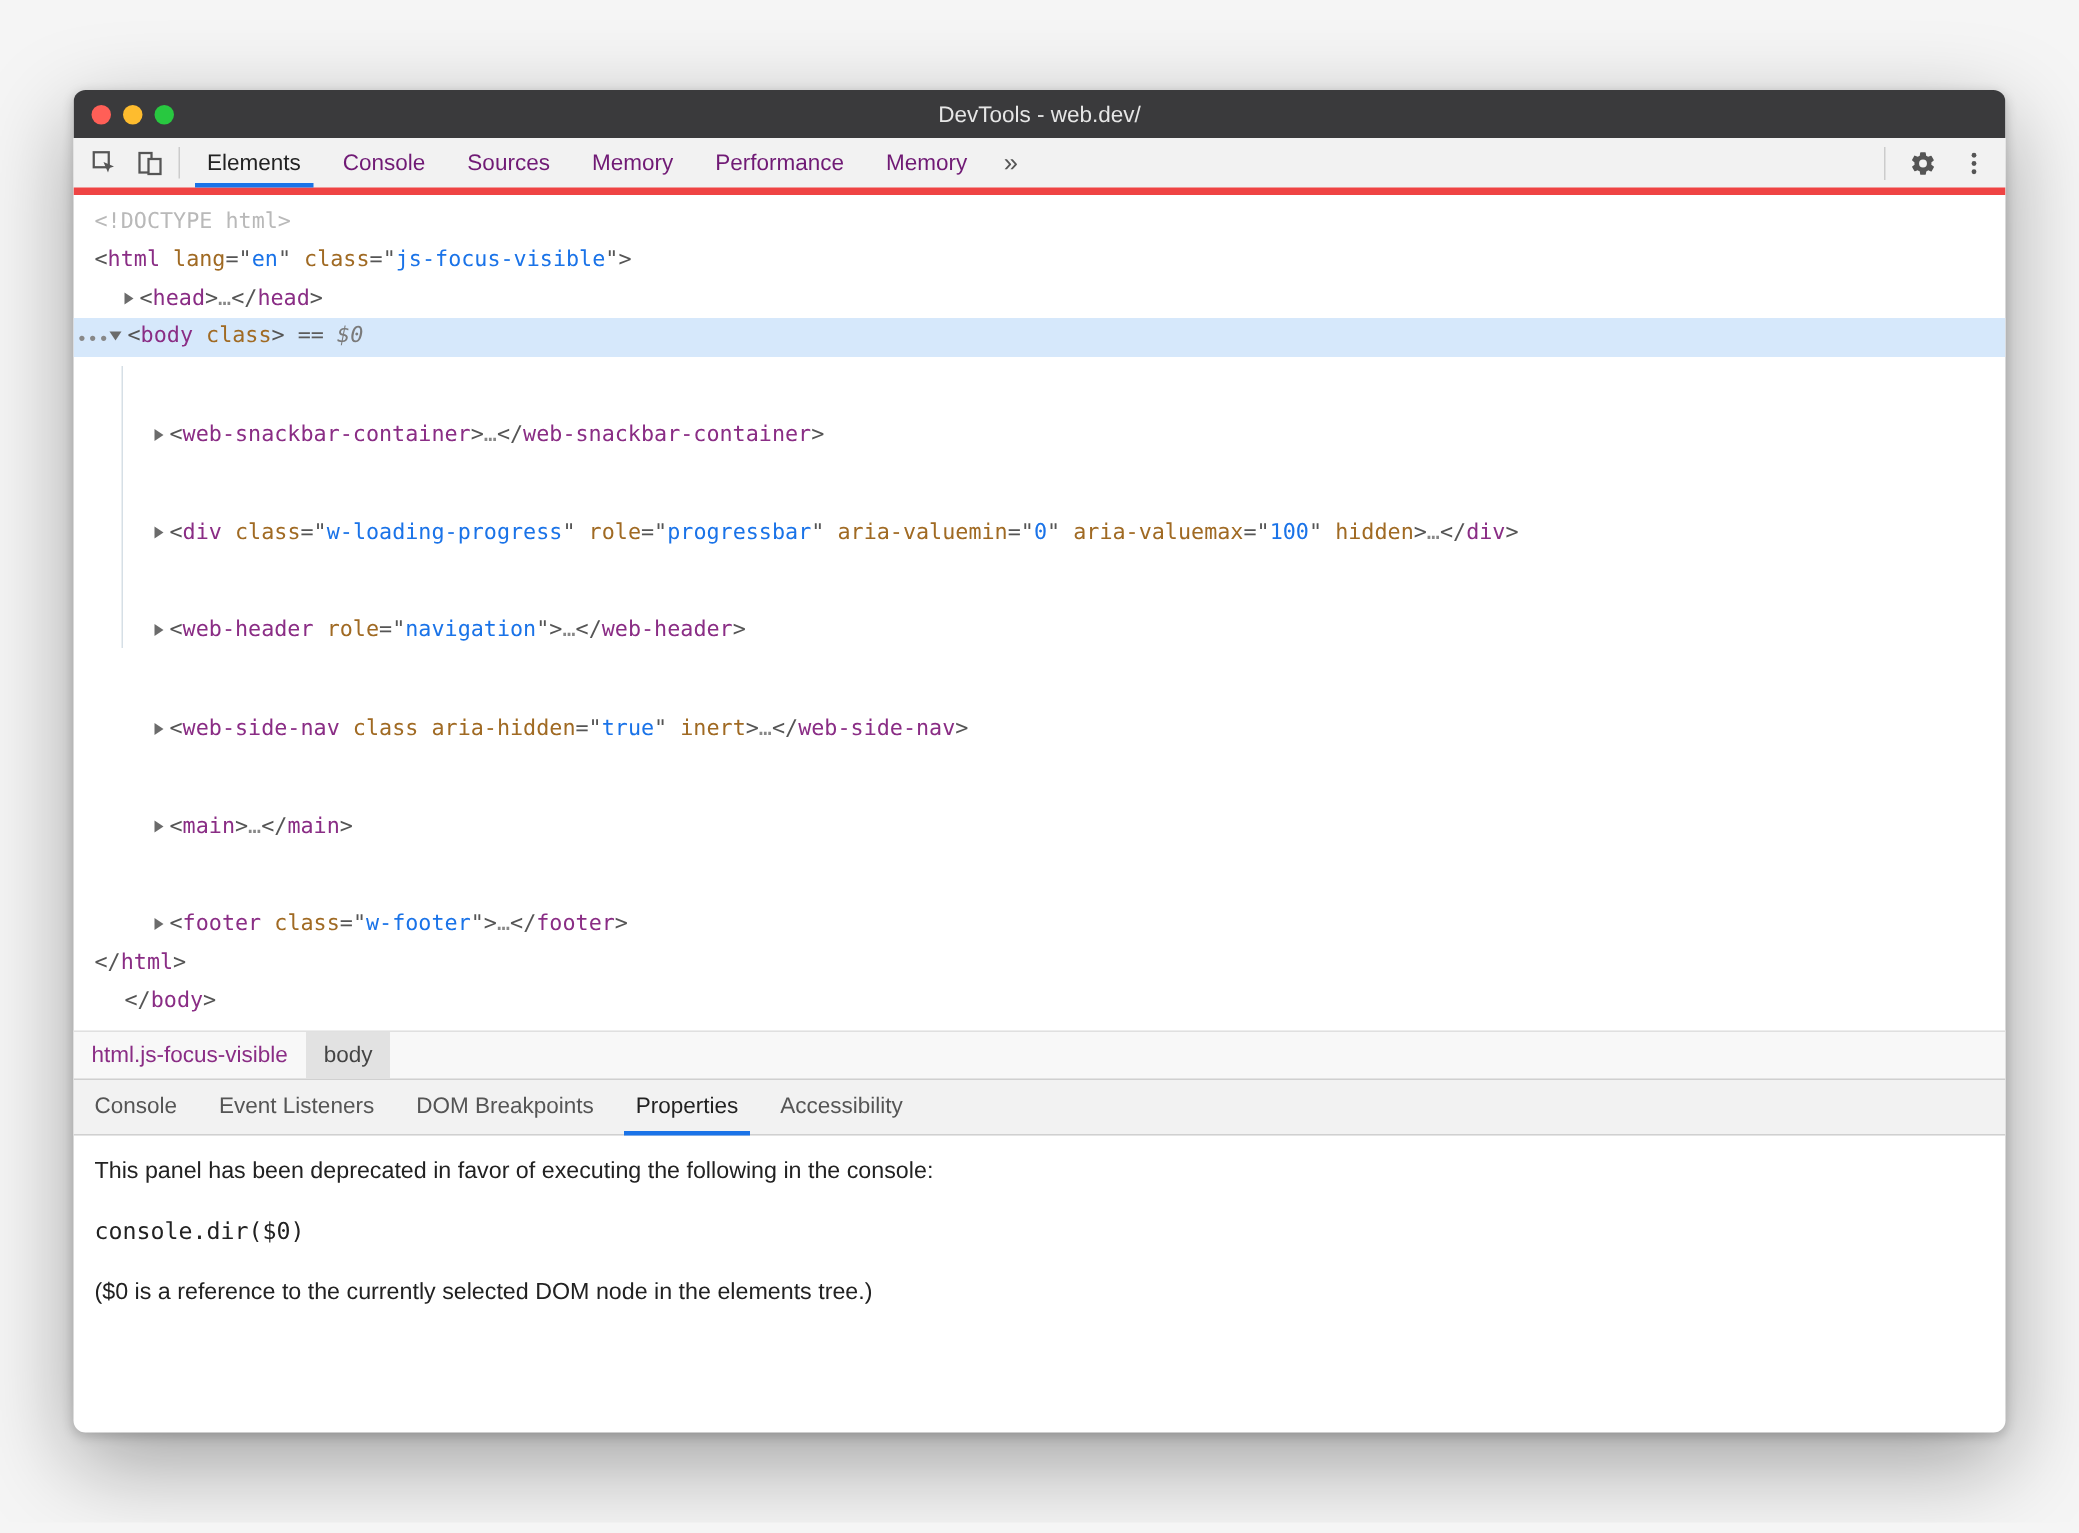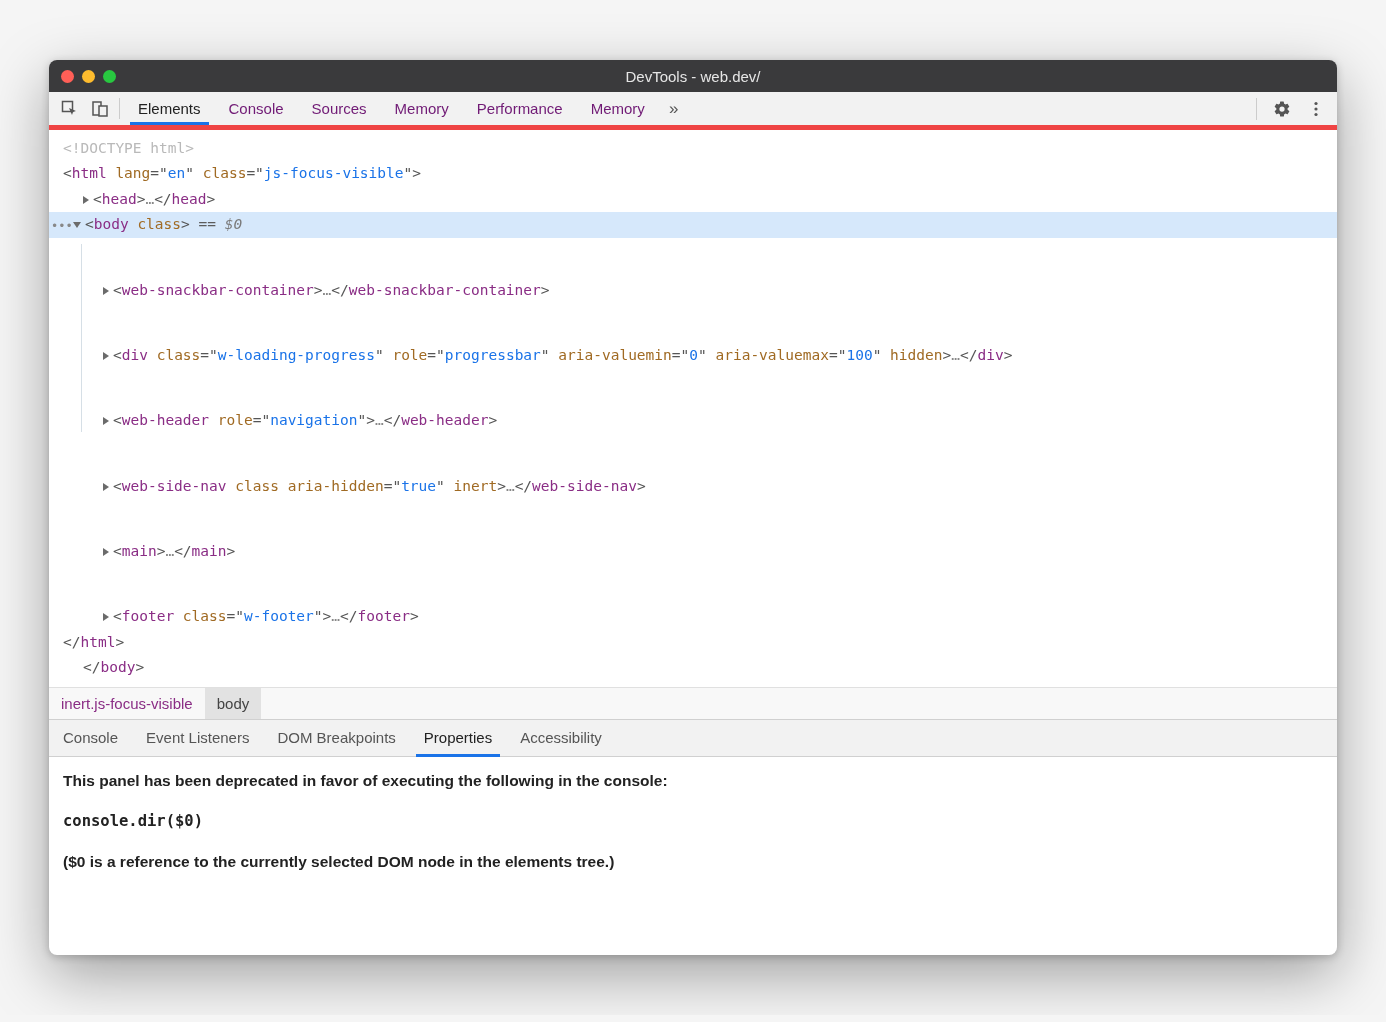--- a/index.html
+++ b/index.html
@@ -199,21 +199,20 @@
     bottom: -1px; left: 6px; right: 6px;
     height: 3px;
     background: #1a73e8;
   }
   
   .properties-content {
     padding: 12px 14px 80px 14px;
     font-size: 15.5px;
     color: #222;
     line-height: 1.6;
-    font-weight: bold;
   }
   .properties-content .mono {
     font-family: Menlo, Consolas, monospace;
     margin: 16px 0;
   }
   
   svg { display: block; }
 </style>
 </head>
 <body>
@@ -280,21 +279,21 @@
       <div class="dom-line indent2"><span class="arrow arrow-right"></span><span class="c-punc">&lt;</span><span class="c-tag">div</span> <span class="c-attr">class</span><span class="c-punc">=</span><span class="c-punc">"</span><span class="c-val">w-loading-progress</span><span class="c-punc">"</span> <span class="c-attr">role</span><span class="c-punc">=</span><span class="c-punc">"</span><span class="c-val">progressbar</span><span class="c-punc">"</span> <span class="c-attr">aria-valuemin</span><span class="c-punc">=</span><span class="c-punc">"</span><span class="c-val">0</span><span class="c-punc">"</span> <span class="c-attr">aria-valuemax</span><span class="c-punc">=</span><span class="c-punc">"</span><span class="c-val">100</span><span class="c-punc">"</span> <span class="c-attr">hidden</span><span class="c-punc">&gt;</span><span class="c-gray">…</span><span class="c-punc">&lt;/</span><span class="c-tag">div</span><span class="c-punc">&gt;</span></div>
       <div class="dom-line indent2"><span class="arrow arrow-right"></span><span class="c-punc">&lt;</span><span class="c-tag">web-header</span> <span class="c-attr">role</span><span class="c-punc">=</span><span class="c-punc">"</span><span class="c-val">navigation</span><span class="c-punc">"</span><span class="c-punc">&gt;</span><span class="c-gray">…</span><span class="c-punc">&lt;/</span><span class="c-tag">web-header</span><span class="c-punc">&gt;</span></div>
       <div class="dom-line indent2"><span class="arrow arrow-right"></span><span class="c-punc">&lt;</span><span class="c-tag">web-side-nav</span> <span class="c-attr">class</span> <span class="c-attr">aria-hidden</span><span class="c-punc">=</span><span class="c-punc">"</span><span class="c-val">true</span><span class="c-punc">"</span> <span class="c-attr">inert</span><span class="c-punc">&gt;</span><span class="c-gray">…</span><span class="c-punc">&lt;/</span><span class="c-tag">web-side-nav</span><span class="c-punc">&gt;</span></div>
       <div class="dom-line indent2"><span class="arrow arrow-right"></span><span class="c-punc">&lt;</span><span class="c-tag">main</span><span class="c-punc">&gt;</span><span class="c-gray">…</span><span class="c-punc">&lt;/</span><span class="c-tag">main</span><span class="c-punc">&gt;</span></div>
       <div class="dom-line indent2"><span class="arrow arrow-right"></span><span class="c-punc">&lt;</span><span class="c-tag">footer</span> <span class="c-attr">class</span><span class="c-punc">=</span><span class="c-punc">"</span><span class="c-val">w-footer</span><span class="c-punc">"</span><span class="c-punc">&gt;</span><span class="c-gray">…</span><span class="c-punc">&lt;/</span><span class="c-tag">footer</span><span class="c-punc">&gt;</span></div>
       <div class="dom-line "><span class="c-punc">&lt;/</span><span class="c-tag">html</span><span class="c-punc">&gt;</span></div>
       <div class="dom-line indent1"><span class="c-punc">&lt;/</span><span class="c-tag">body</span><span class="c-punc">&gt;</span></div>
     </div>
 
   <div class="breadcrumb" id="breadcrumb">
-      <div class="crumb">inert.js-focus-visible</div>
+      <div class="crumb">html.js-focus-visible</div>
       <div class="crumb selected">body</div>
     </div>
 
   <div class="side-tabs" id="side-tabs">
       <div class="side-tab">Console</div>
       <div class="side-tab">Event Listeners</div>
       <div class="side-tab">DOM Breakpoints</div>
       <div class="side-tab active">Properties</div>
       <div class="side-tab">Accessibility</div>
     </div>

